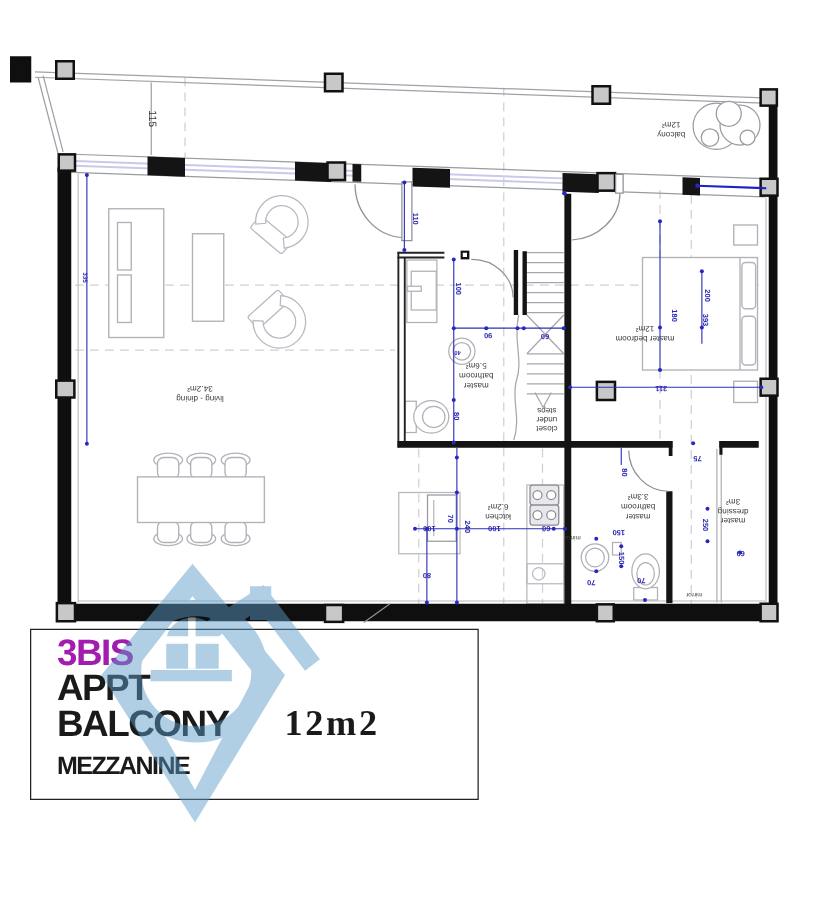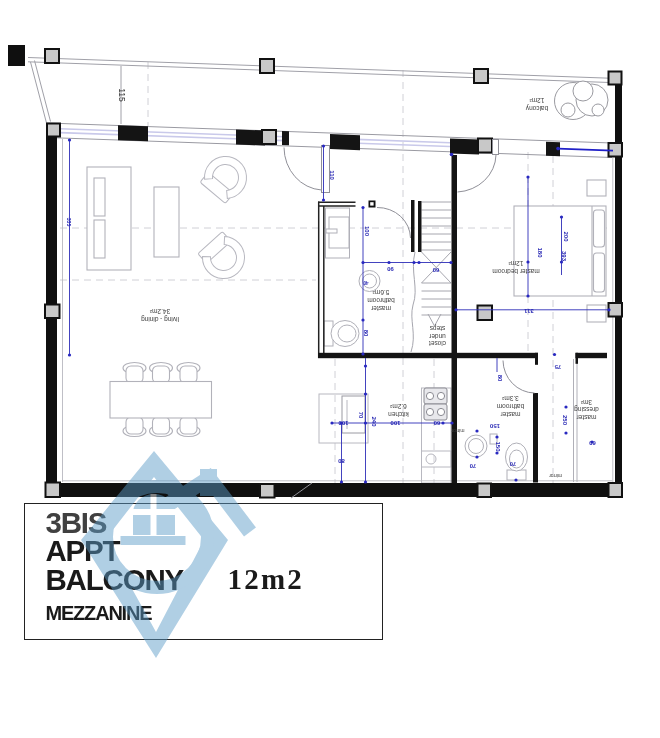--- a/index.html
+++ b/index.html
@@ -350,21 +350,21 @@
 <g transform="rotate(180 537 103.5)">
 <text x="537" y="101.5">balcony</text>
 <text x="537" y="109.5">12m²</text>
 </g>
 <text transform="rotate(90 119 95)" x="119" y="95" font-size="8.5" fill="#333">115</text>
 </g>
 </g>
 </svg>
 
 <div id="legend"></div>
-<div class="lt" style="left:45.5px;top:506.2px;font-size:29.5px;letter-spacing:-1.2px;color:#404040;">3BIS</div>
+<div class="lt" style="left:45.5px;top:506.2px;font-size:29.5px;letter-spacing:-1.2px;color:#a21caf;">3BIS</div>
 <div class="lt" style="left:45.5px;top:533.8px;font-size:29.5px;letter-spacing:-1.2px;">APPT</div>
 <div class="lt" style="left:45.5px;top:563.4px;font-size:29.5px;letter-spacing:-1.2px;">BALCONY</div>
 <div class="lt" style="left:227.5px;top:563.4px;font-size:29px;letter-spacing:2.2px;font-family:Liberation Serif, serif;">12m2</div>
 <div class="lt" style="left:45.5px;top:602px;font-size:20px;letter-spacing:-1.2px;">MEZZANINE</div>
 
 <svg id="logo" width="660" height="738" viewBox="0 0 660 738" style="pointer-events:none;">
 <g opacity="0.48">
 <g fill="#5c9cc8" stroke="none">
 <path fill-rule="evenodd" d="M154,451 L228,540 L156,658 L81,540 Z
 M154,477 L204,540 L156,632 L105,540 Z"></path>

